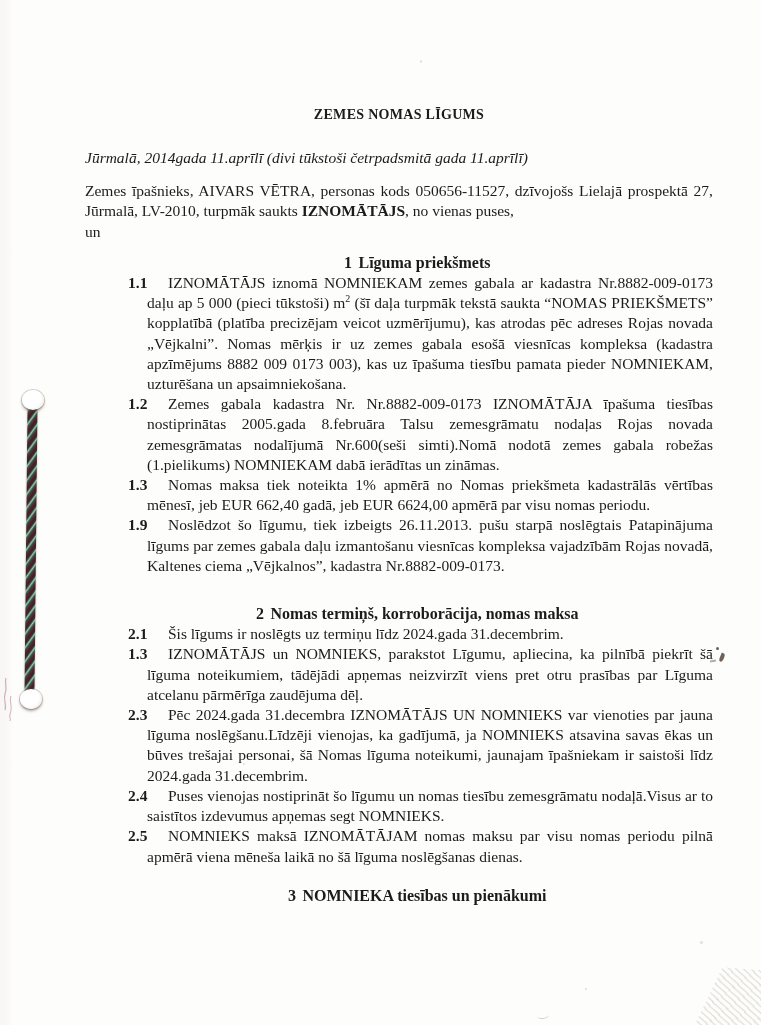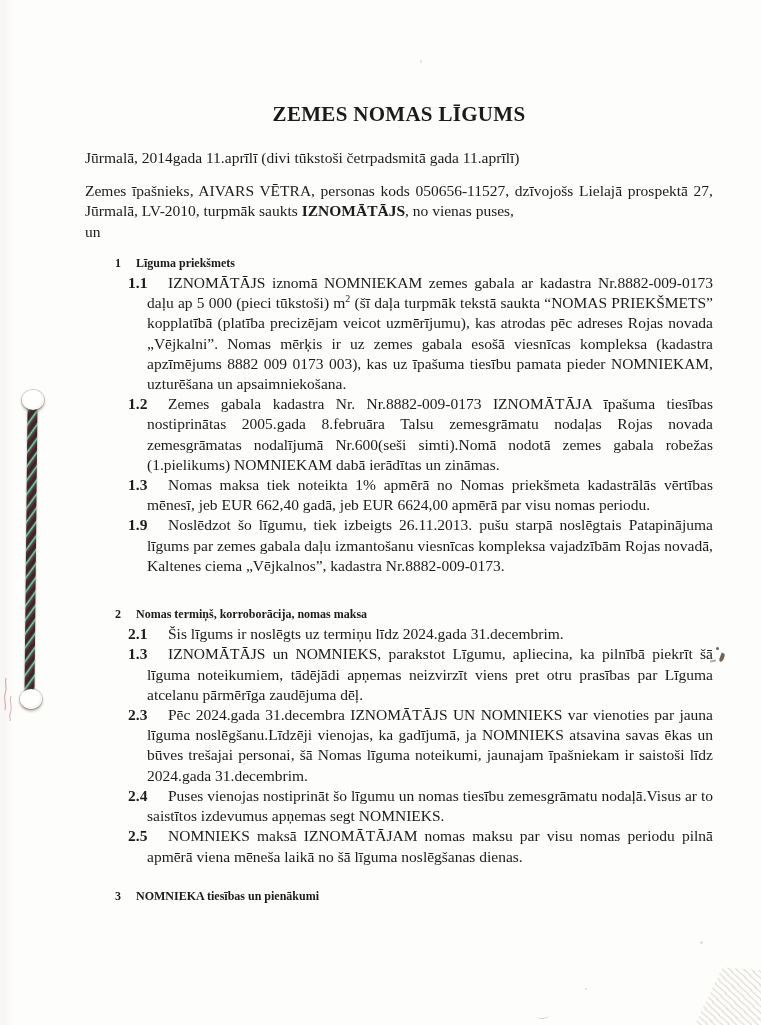--- a/index.html
+++ b/index.html
@@ -5,28 +5,28 @@
   html,body{margin:0;padding:0;}
   body{
     width:761px;height:1025px;position:relative;overflow:hidden;
     background:#fdfdfc;
     font-family:"Liberation Serif", serif;
     color:#1b1b1b;
   }
   .page{position:absolute;inset:0;background:linear-gradient(90deg, rgba(190,165,160,0.07) 0 5px, rgba(0,0,0,0) 14px),#fdfdfc;}
   .content{position:absolute;left:85px;right:48px;top:0;}
   .title{
-    margin:106px 0 0 0;font-size:21px;line-height:17px;font-weight:700;
+    margin:106px 0 0 0;font-size:14px;line-height:17px;font-weight:700;
     text-align:center;letter-spacing:.3px;
   }
-  .dateline{margin:25px 0 8px 0;font-size:15.5px;line-height:20.2px;}
+  .dateline{margin:25px 0 8px 0;font-size:15.5px;line-height:20.2px;font-style:italic;}
   p.para{margin:0;font-size:15.5px;line-height:20.2px;text-align:justify;}
   p.para.first{margin-top:13px;}
   .sec-head{
-    margin:0 0 0 30px;font-size:12px;line-height:20.2px;font-weight:700;text-align:left;
+    margin:0 0 0 30px;font-size:16px;line-height:20.2px;font-weight:700;text-align:center;
   }
   .sec1 .sec-head{margin-top:11px;}
   .sec2 .sec-head{margin-top:28px;}
   .sec3 .sec-head{margin-top:19px;}
   .sec-num{display:inline-block;width:21px;text-indent:0;}
   .clause{
     margin:0 0 0 62px;text-indent:-19px;
     font-size:15.5px;line-height:20.2px;text-align:justify;
   }
   .clause .num{display:inline-block;width:40px;font-weight:700;text-indent:0;}

